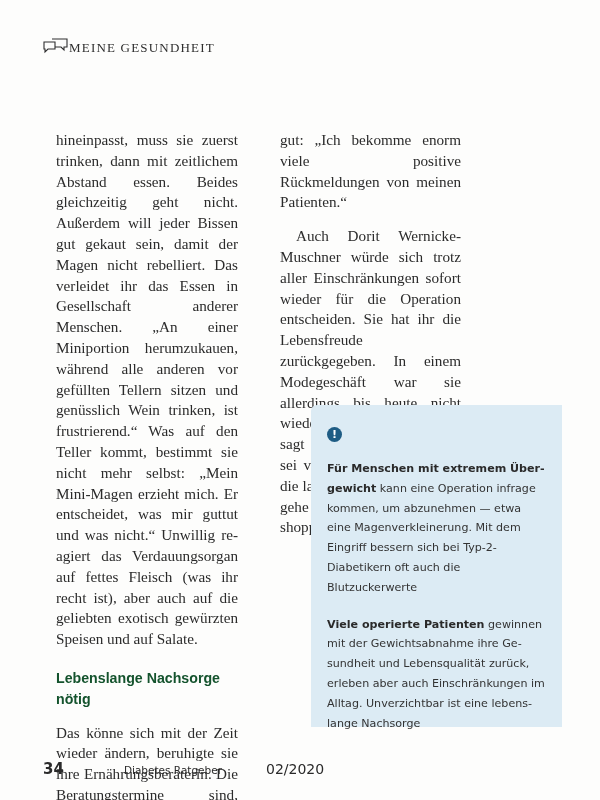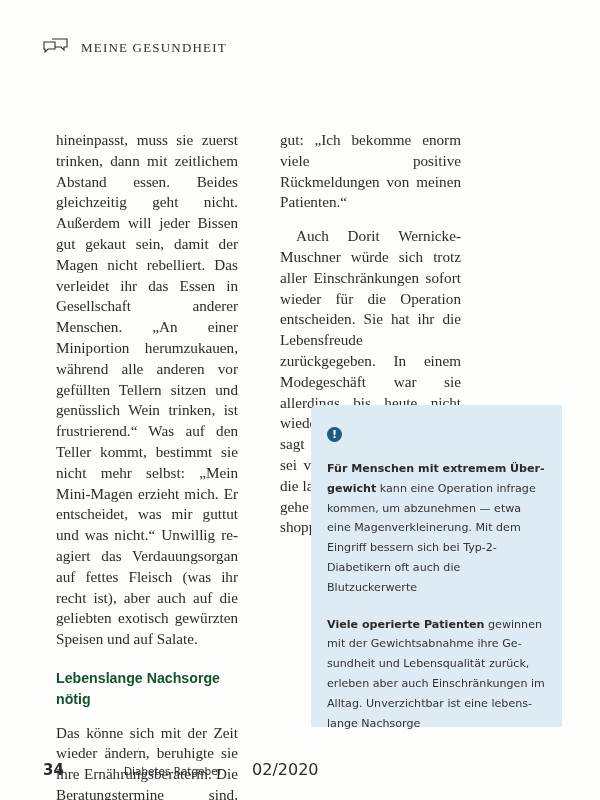--- a/index.html
+++ b/index.html
@@ -4,21 +4,21 @@
 <style>
   html, body { margin: 0; padding: 0; }
   body {
     width: 600px; height: 800px; position: relative; overflow: hidden;
     background: #fdfdfc;
     font-family: "DejaVu Serif", serif;
     color: #2a2a2a;
   }
   .header {
     position: absolute; left: 43px; top: 38px;
-    display: flex; align-items: center; gap: 12px;
+    display: flex; align-items: center; gap: 0;
   }
   .header svg { width: 26px; height: 16px; }
   .header-title {
     font-family: "Liberation Serif", serif;
     font-size: 13px; letter-spacing: 1.2px; color: #2e2e2e;
   }
   .col {
     position: absolute; top: 117px;
     font-family: "Liberation Serif", serif;
     font-size: 15.2px; line-height: 20.8px;
@@ -63,21 +63,21 @@
     margin: 0 0 17px 0;
   }
   .box-p b { font-weight: bold; color: #2a2a2a; }
   .footer {
     position: absolute; left: 43px; top: 760px;
     display: flex; align-items: baseline; gap: 12px;
     font-family: "DejaVu Sans", sans-serif; color: #2a2a2a;
   }
   .page-num { font-weight: bold; font-size: 15px; }
   .footer-mag { font-size: 10.5px; margin-left: 48px; }
-  .footer-issue { font-size: 16px; margin-left: 6px; padding-left: 12px; }
+  .footer-issue { font-size: 14px; margin-left: 20px; padding-left: 12px; }
 </style>
 </head>
 <body>
 
 <div class="header">
   <span>
     <svg viewBox="0 0 26 16" fill="none" stroke="#2e2e2e" stroke-width="1.1">
       <path d="M1 4 h11 v7 h-7 l-3 3 v-3 h-1 z"></path>
       <path d="M9 1 h15 v8 h-3 v3 l-3 -3 h-6"></path>
     </svg>

